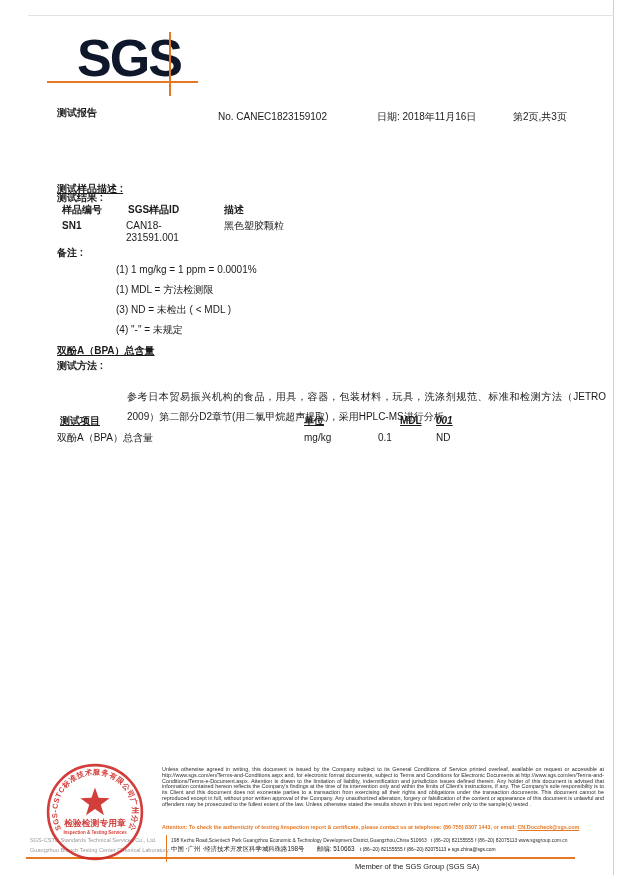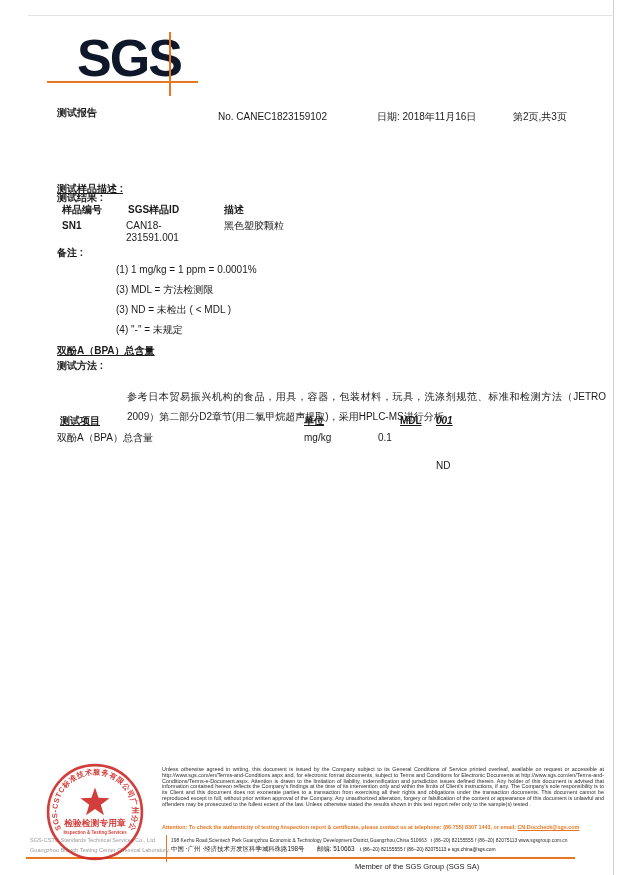--- a/index.html
+++ b/index.html
@@ -53,39 +53,39 @@
     <div class="abs fs b ctr" style="left:128px;top:204px;width:78px;">SGS样品ID</div>
     <div class="abs fs b" style="left:224px;top:204px;">描述</div>
     <div class="abs fs ctr" style="left:62px;top:220px;width:58px;font-weight:bold;">SN1</div>
     <div class="abs fs ctr" style="left:126px;top:220px;width:82px;">CAN18-231591.001</div>
     <div class="abs fs" style="left:224px;top:220px;">黑色塑胶颗粒</div>
   </div>
 
   <div class="abs fs b" style="left:57px;top:247px;">备注 :</div>
   <div class="abs fs" style="left:116px;top:260px;">
     <div class="note-line">(1) 1 mg/kg = 1 ppm = 0.0001%</div>
-    <div class="note-line">(3) MDL = 方法检测限</div>
+    <div class="note-line">(1) MDL = 方法检测限</div>
     <div class="note-line">(3) ND = 未检出 ( &lt; MDL )</div>
     <div class="note-line">(4) "-" = 未规定</div>
   </div>
 
   <div class="abs fs b u" style="left:57px;top:345px;">双酚A（BPA）总含量</div>
 
   <div class="abs fs b" style="left:57px;top:360px;">测试方法 :</div>
   <div class="abs fs" style="left:127px;top:387px;width:479px;line-height:19.5px;text-align:justify;">参考日本贸易振兴机构的食品，用具，容器，包装材料，玩具，洗涤剂规范、标准和检测方法（JETRO 2009）第二部分D2章节(用二氯甲烷超声提取)，采用HPLC-MS进行分析。</div>
 
   <div>
     <div class="abs fs b u" style="left:60px;top:415px;">测试项目</div>
     <div class="abs fs b u ctr" style="left:304px;top:415px;width:40px;">单位</div>
     <div class="abs fs b u ctr" style="left:400px;top:415px;width:40px;">MDL</div>
     <div class="abs fs b u i ctr" style="left:436px;top:415px;width:40px;">001</div>
     <div class="abs fs" style="left:57px;top:432px;">双酚A（BPA）总含量</div>
     <div class="abs fs ctr" style="left:304px;top:432px;width:40px;">mg/kg</div>
     <div class="abs fs ctr" style="left:378px;top:432px;width:40px;">0.1</div>
-    <div class="abs fs ctr" style="left:436px;top:432px;width:40px;margin-top:28px;">ND</div>
+    <div class="abs fs ctr" style="left:436px;top:432px;width:40px;">ND</div>
   </div>
 
   <div class="abs company" style="left:30px;top:835px;width:160px;z-index:1;">
     <div>SGS-CSTC Standards Technical Services Co., Ltd.</div>
     <div>Guangzhou Branch Testing Center Chemical Laboratory.</div>
   </div>
 
   <svg class="abs stamp" style="left:44px;top:761px;z-index:2;" width="102" height="102" viewBox="0 0 100 100">
     <defs>
       <path id="ringPath" d="M 17.9,68.5 A 37,37 0 1 1 82.1,68.5" fill="none"></path>

